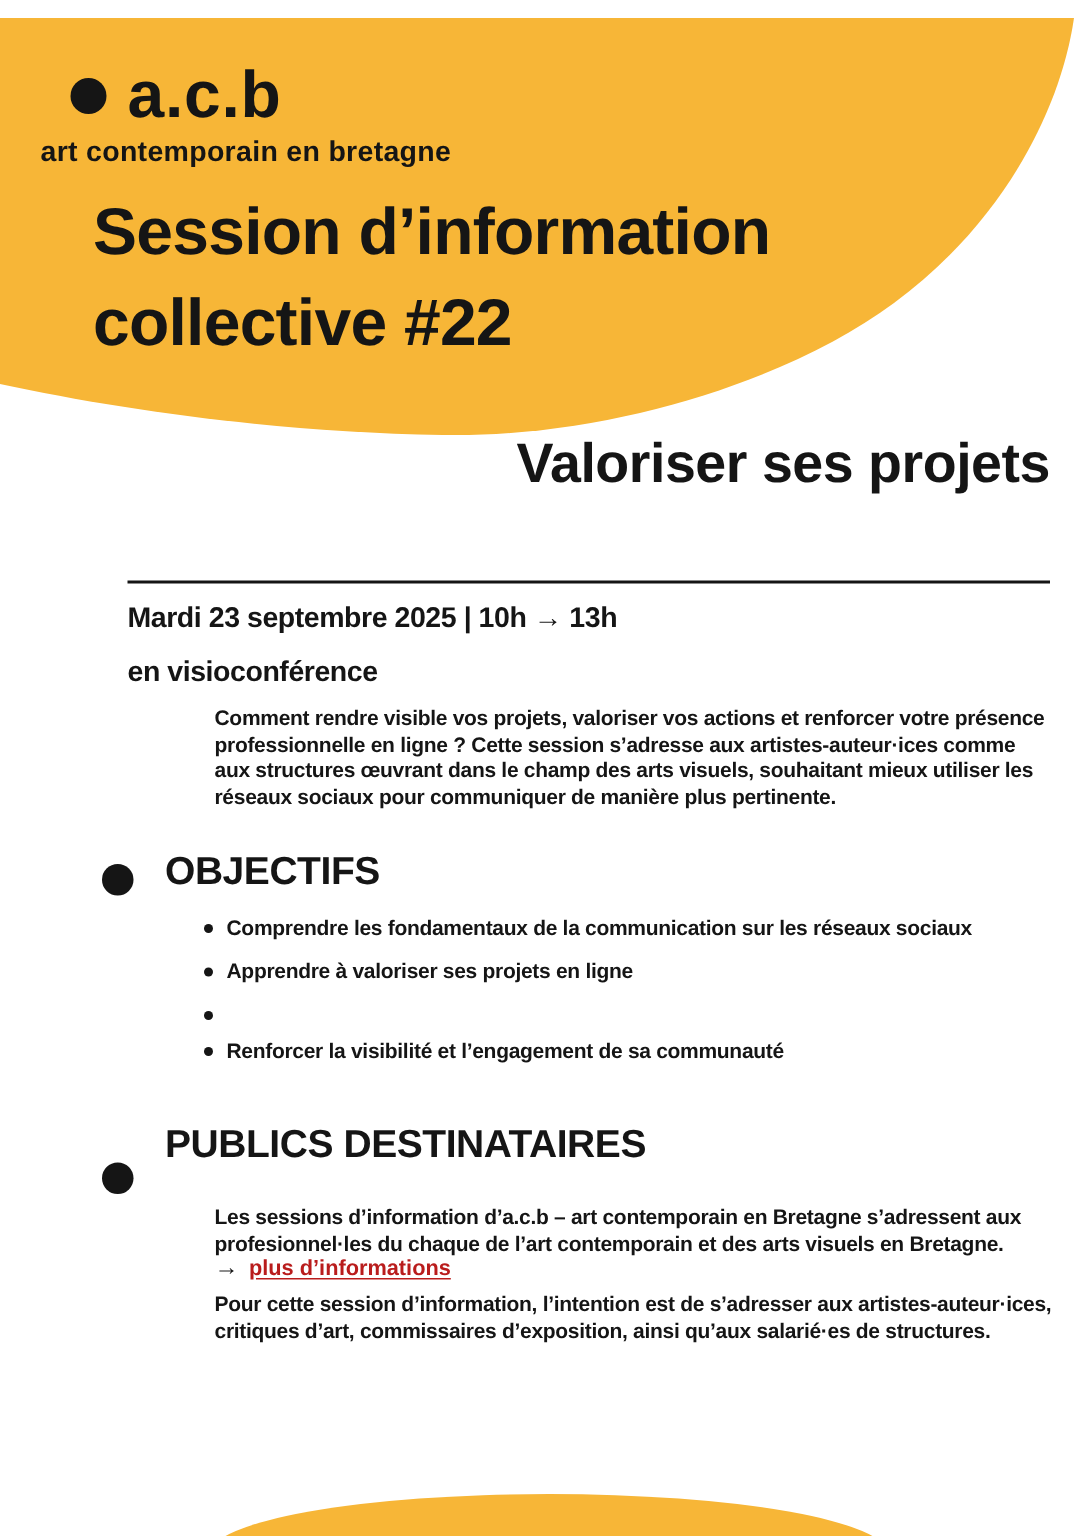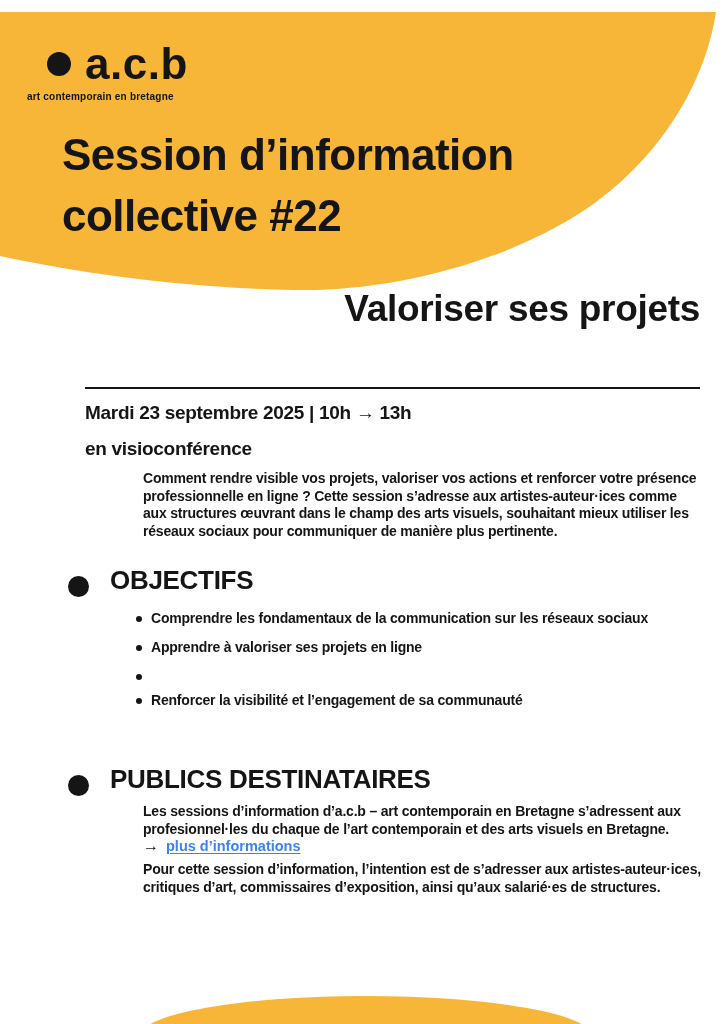--- a/index.html
+++ b/index.html
@@ -25,21 +25,21 @@
     height: 80px;
     border-radius: 50%;
     background: #F7B637;
   }
 
   
   .logo { position: absolute; left: 27px; top: 30px; }
   .logo-line1 { display: flex; align-items: center; gap: 14px; padding-left: 20px; }
   .logo-dot { width: 24px; height: 24px; border-radius: 50%; background: #151515; flex: 0 0 auto; }
   .logo-acb { font-size: 44px; font-weight: bold; letter-spacing: 0.5px; line-height: 1; }
-  .logo-tagline { font-size: 10px; font-weight: bold; margin-top: 5px; letter-spacing: 0.2px; }
+  .logo-tagline { font-size: 19px; font-weight: bold; margin-top: 5px; letter-spacing: 0.2px; }
 
   
   .page-title {
     position: absolute; left: 62px; top: 112px;
     font-size: 44px; line-height: 61px; font-weight: bold; letter-spacing: -0.5px;
   }
   .page-title span { display: block; }
 
   .subtitle {
     position: absolute; right: 24px; top: 278px; text-align: right;
@@ -69,35 +69,35 @@
     width: 21px; height: 21px; border-radius: 50%; background: #151515;
   }
   .dot-objectifs { top: 564px; }
   .dot-publics { top: 763px; }
 
   .section-heading {
     position: absolute; left: 110px;
     font-size: 26px; line-height: 36px; font-weight: bold; letter-spacing: -0.3px;
   }
   .heading-objectifs { top: 550px; }
-  .heading-publics { top: 749px; }
+  .heading-publics { top: 732px; }
 
   .objectives-list { position: absolute; left: 136px; top: 598px; width: 560px; }
   .list-item { display: flex; gap: 9px; margin-bottom: 12px; }
   .li-dot { width: 6px; height: 6px; border-radius: 50%; background: #151515; flex: 0 0 auto; margin-top: 6px; }
   .li-text { font-size: 14px; line-height: 17px; font-weight: bold; letter-spacing: -0.2px; }
 
   .publics-p1 { position: absolute; left: 143px; top: 791px; width: 562px; }
   .link-row {
     position: absolute; left: 143px; top: 825px;
     display: flex; align-items: center; gap: 7px;
     font-size: 14.5px; font-weight: bold;
   }
   .link-arrow { color: #151515; font-size: 16px; }
-  .info-link { color: #3b82f6; text-decoration: underline; text-underline-offset: 2px; cursor: pointer; }
+  .info-link { color: #b91c1c; text-decoration: underline; text-underline-offset: 2px; cursor: pointer; }
   .publics-p2 { position: absolute; left: 143px; top: 849px; width: 562px; }
 </style>
 </head>
 <body>
 
 <div class="page">
 
   <svg class="top-blob" viewBox="0 0 724 280" preserveAspectRatio="none" aria-hidden="true">
     <path d="M0 0 L716 0 C707 62 668 137 596 190 C524 243 404 280 295 278 C186 276 84 262 0 244 Z" fill="#F7B637"></path>
   </svg>

